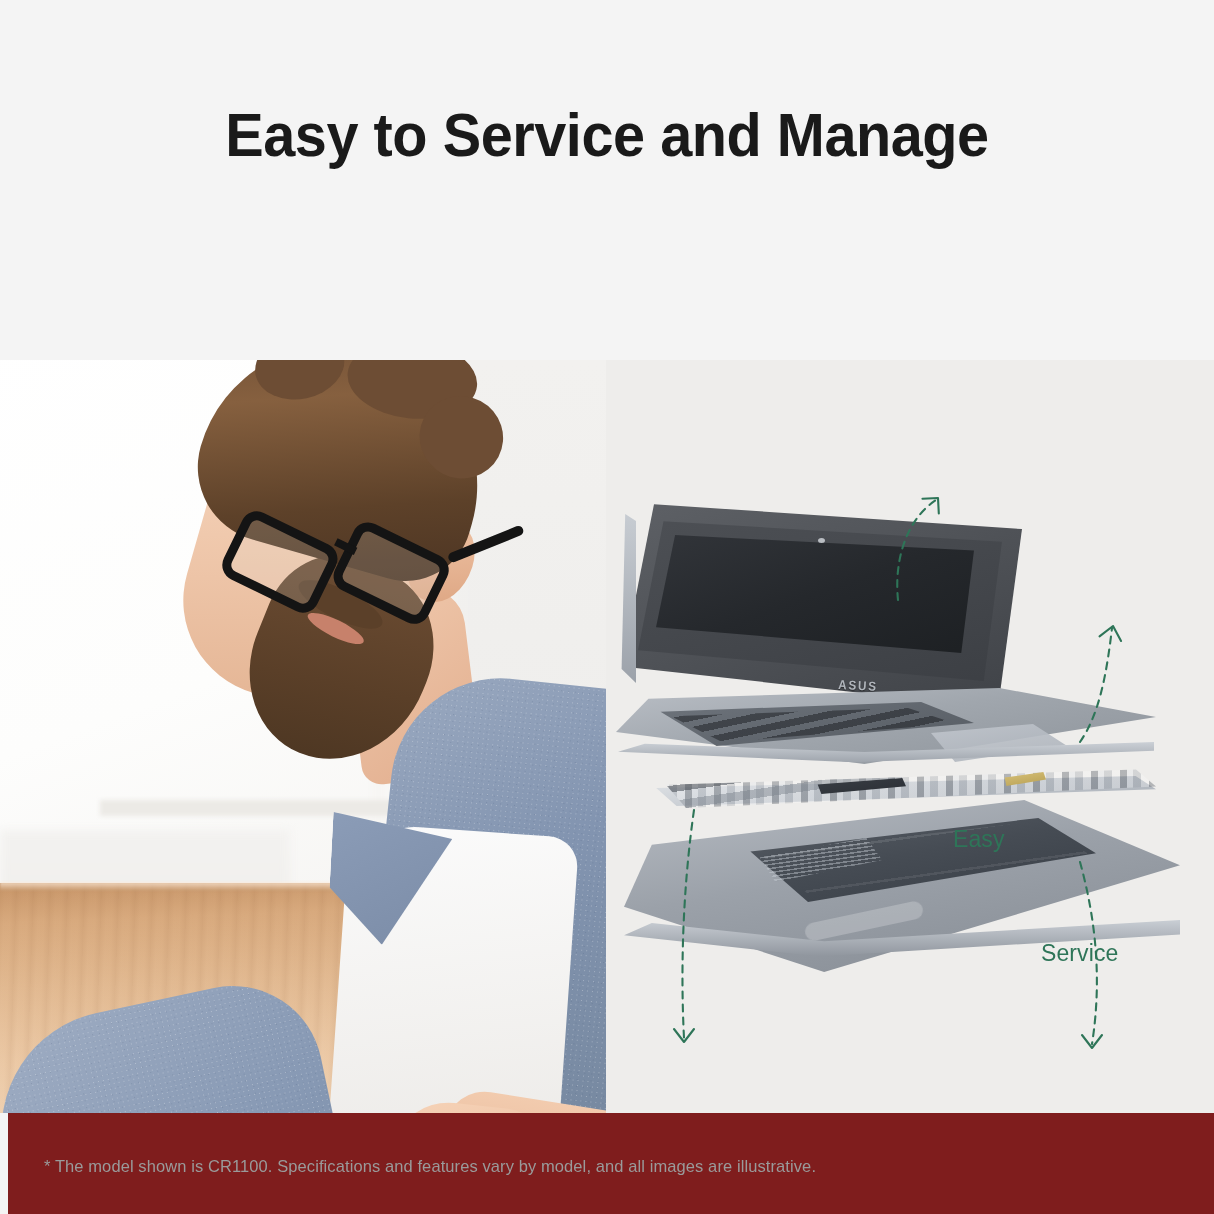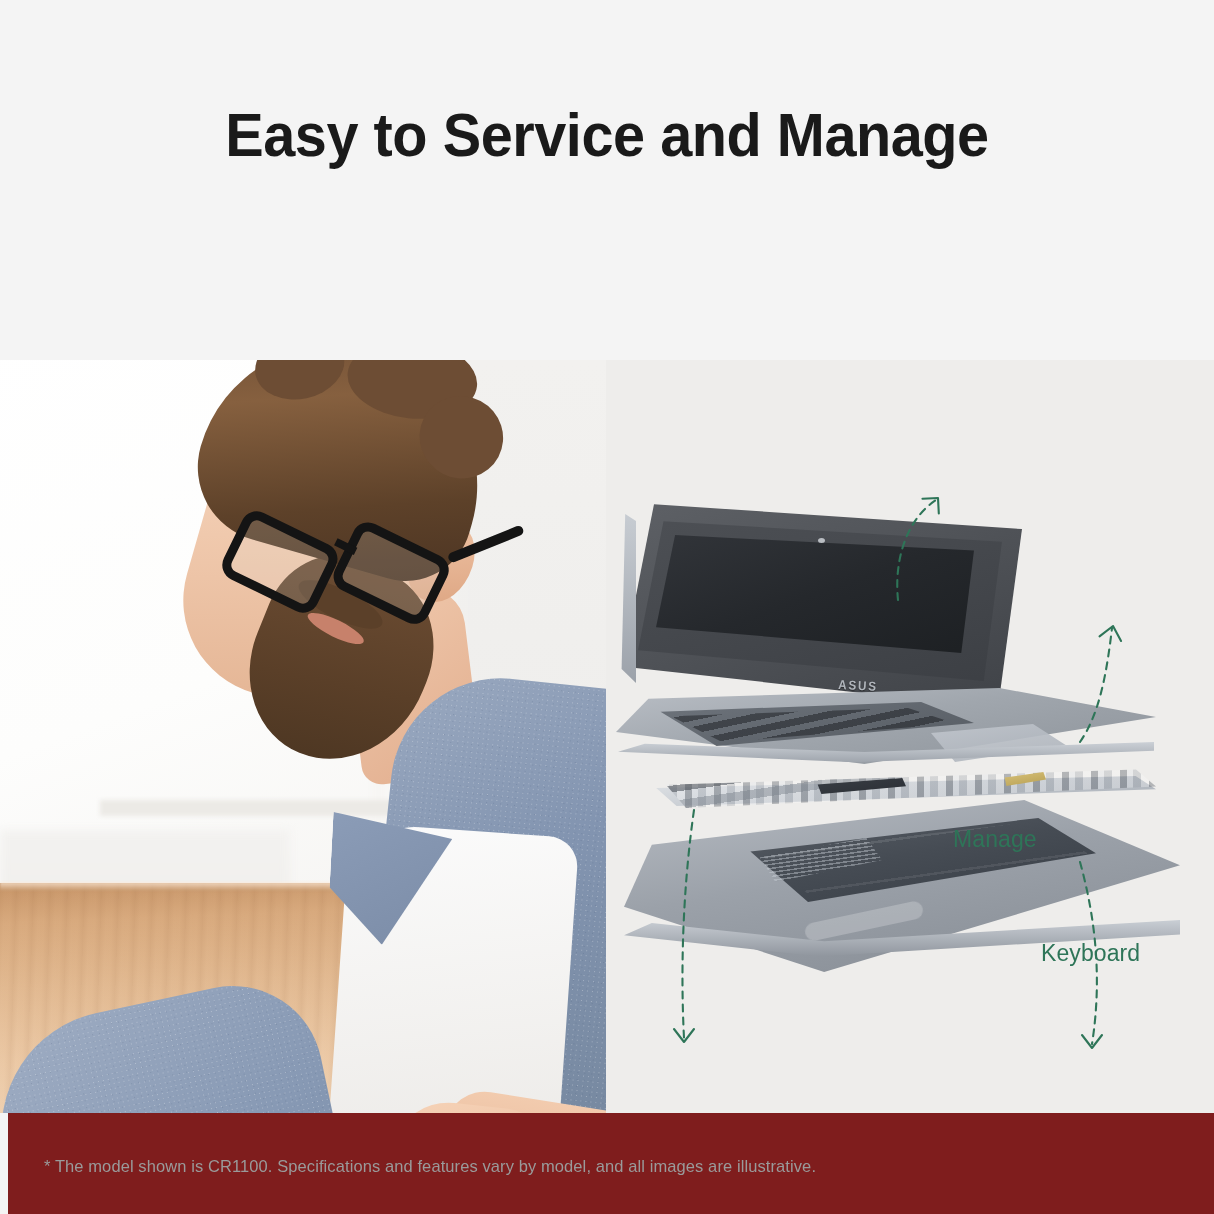--- a/index.html
+++ b/index.html
@@ -620,21 +620,21 @@
         <path d="M 88,450 C 78,520 74,600 78,678"></path>
       </g>
       <g fill="none" stroke="#2e7558" stroke-width="2.1" stroke-linecap="round" stroke-linejoin="round">
         <polyline points="321,149 332,138 343,149" transform="rotate(42 332 138)"></polyline>
         <polyline points="496,279 507,266 518,279" transform="rotate(12 507 266)"></polyline>
         <polyline points="476,675 486,688 496,675"></polyline>
         <polyline points="68,669 78,682 88,669"></polyline>
       </g>
     </svg>
 
-    <div class="callout callout-panel">Manage</div>
-    <div class="callout callout-keyboard">Keyboard</div>
+    <div class="callout callout-panel">Easy</div>
+    <div class="callout callout-keyboard">Service</div>
 
   </div>
 </div>
 
 <div class="footer">
   <div class="footnote">* The model shown is CR1100. Specifications and features vary by model, and all images are illustrative.</div>
 </div>
 
 </body></html>

